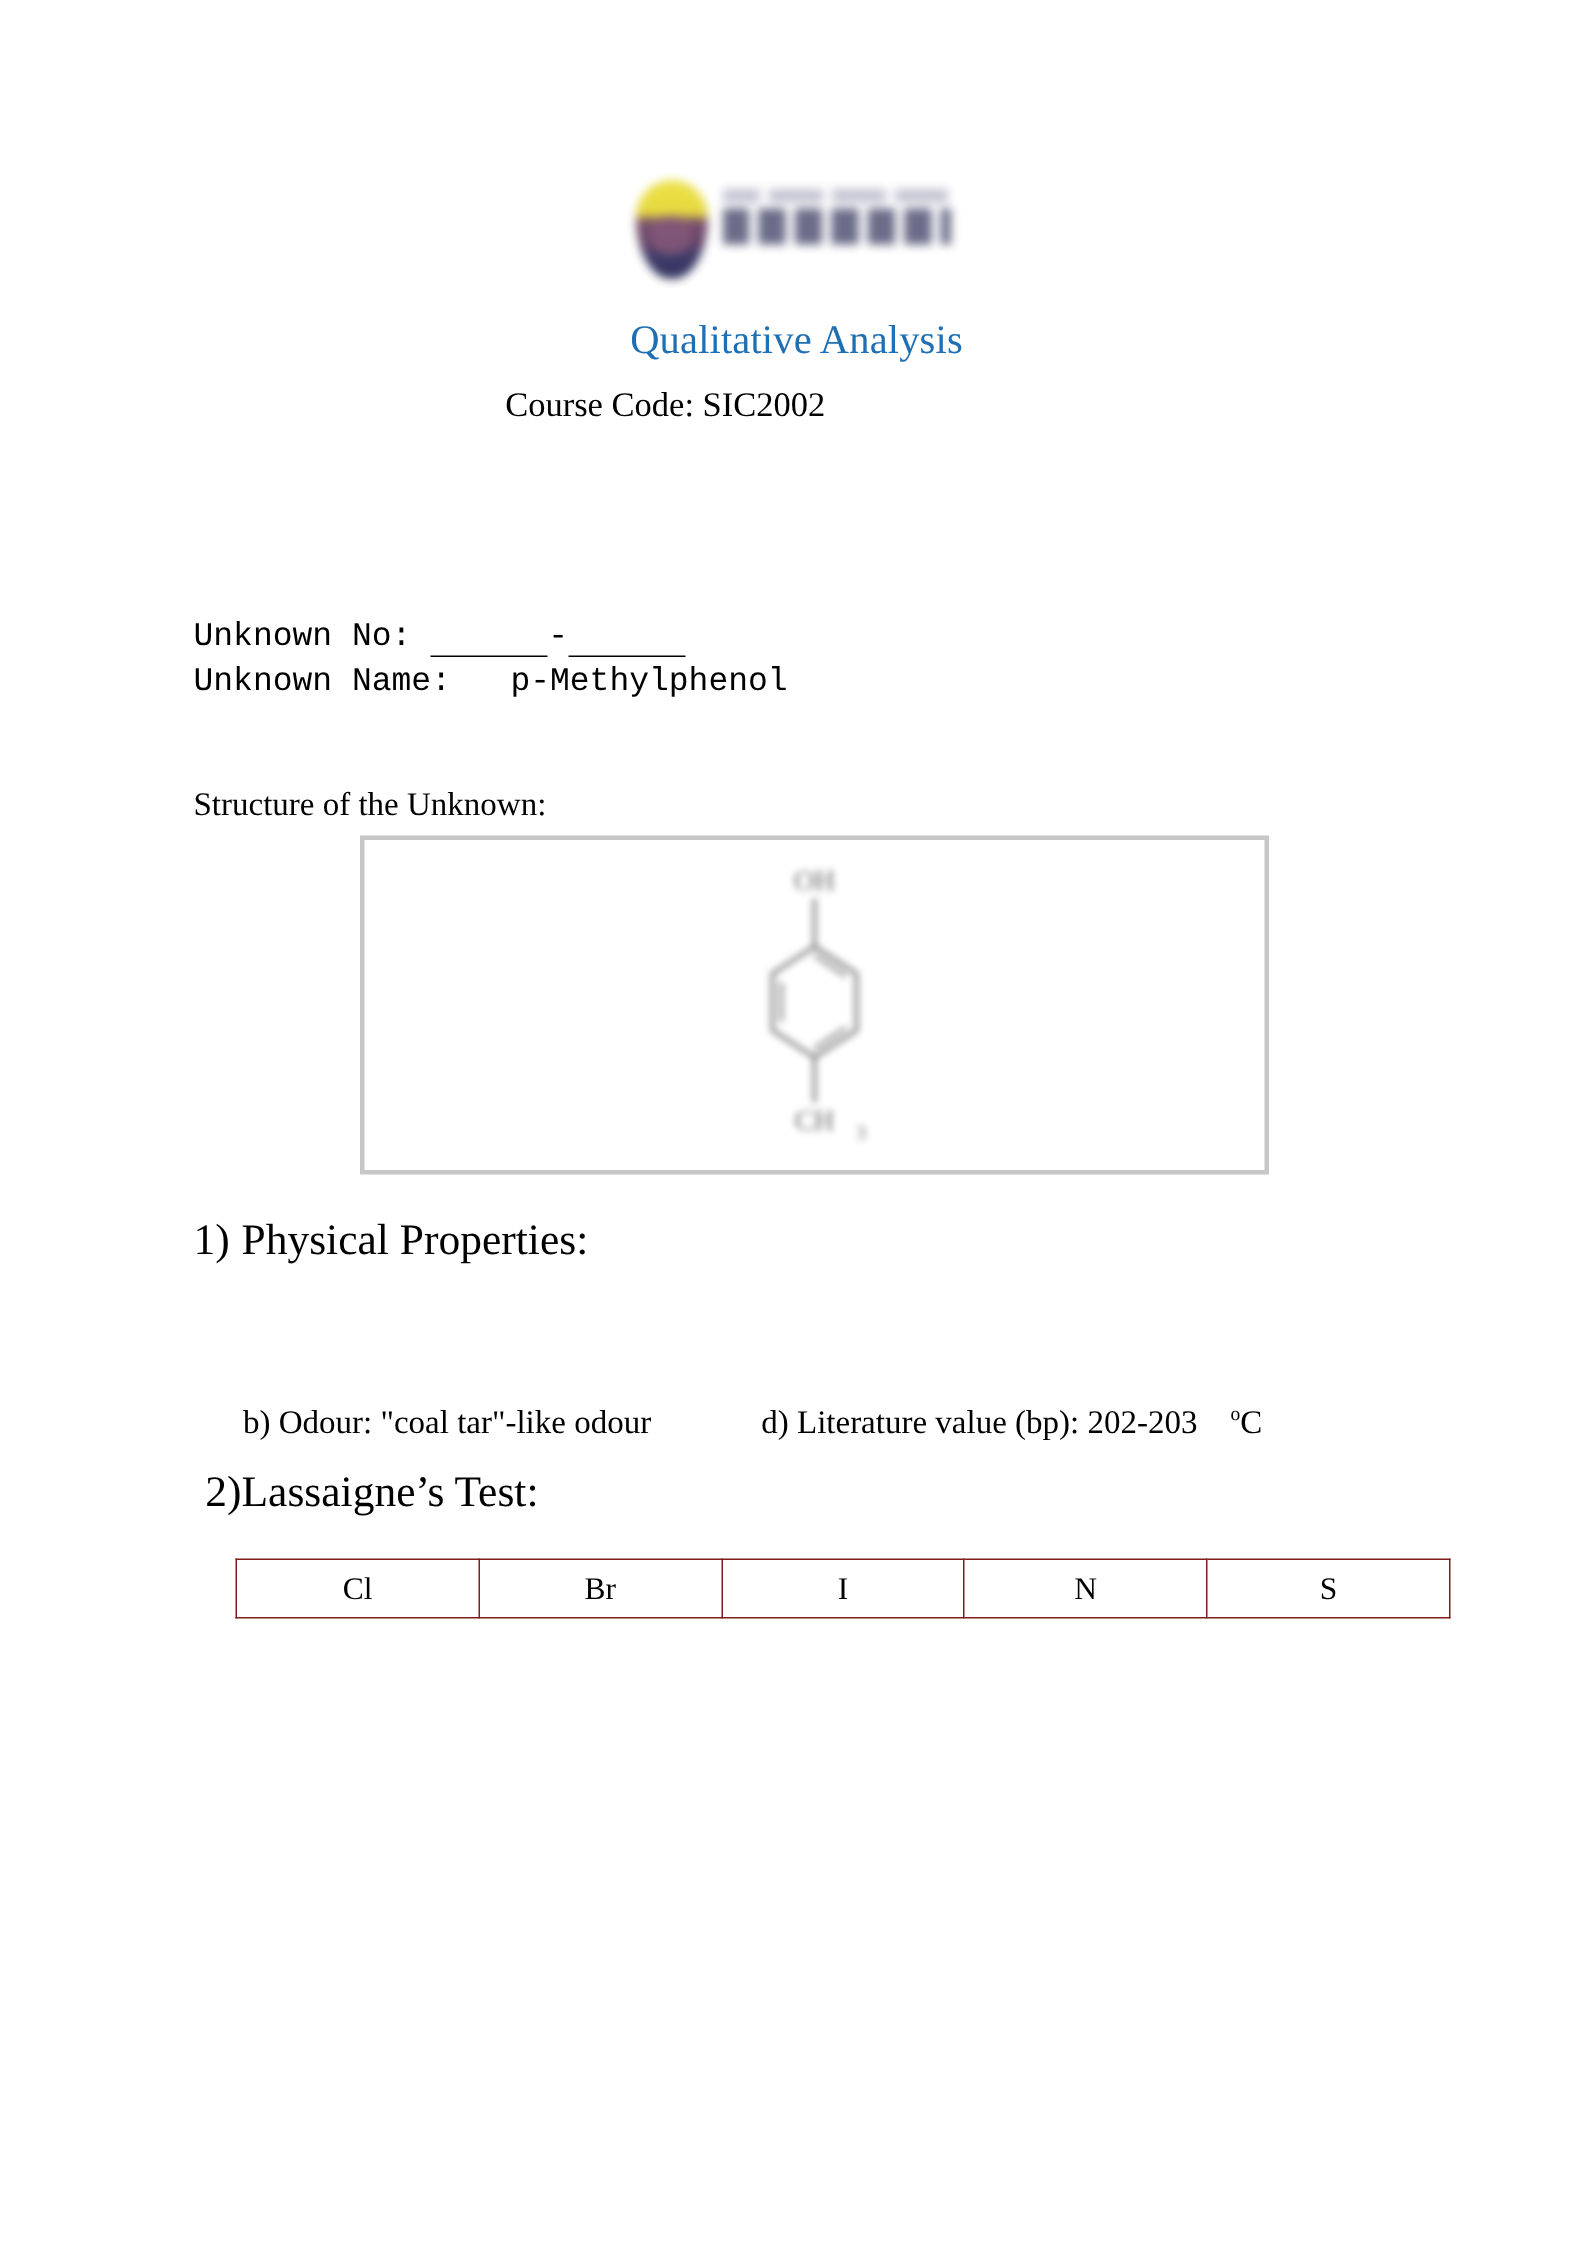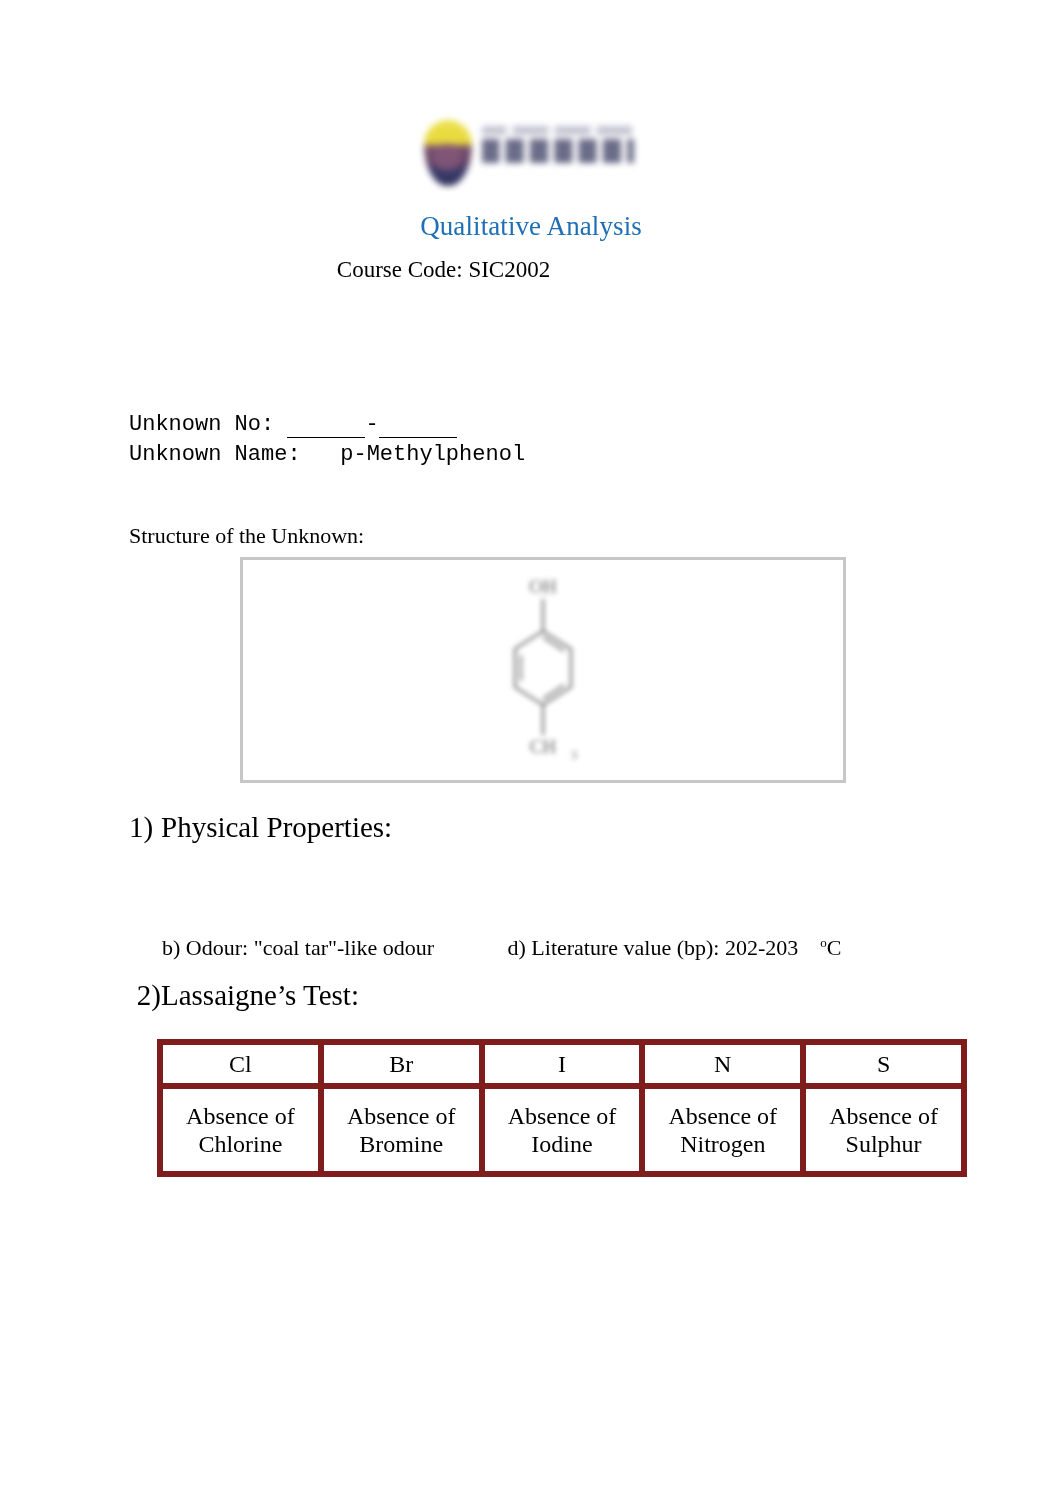--- a/index.html
+++ b/index.html
@@ -205,23 +205,23 @@
   
   .lassaigne-table {
     position: absolute;
     left: 157px;
     top: 1039px;
     width: 810px;
     border-collapse: collapse;
     table-layout: fixed;
   }
   .lassaigne-table td {
-    border: 6px solid #7f1d1d;
+    border: 1px solid #7f1d1d;
     text-align: center;
-    font-size: 24px;
+    font-size: 21px;
     line-height: 28px;
     padding: 4px 6px;
     vertical-align: middle;
     background: #ffffff;
   }
   .lassaigne-table tr.head td { height: 30px; }
   .lassaigne-table tr.result td { height: 76px; }
   .lassaigne-table tr.concl td { height: 74px; }
 </style>
 </head>
@@ -299,23 +299,16 @@
 
   <table class="lassaigne-table">
     <tbody>
       <tr class="head">
         <td>Cl</td>
         <td>Br</td>
         <td>I</td>
         <td>N</td>
         <td>S</td>
       </tr>
-      <tr class="concl">
-        <td>Absence of Chlorine</td>
-        <td>Absence of Bromine</td>
-        <td>Absence of Iodine</td>
-        <td>Absence of Nitrogen</td>
-        <td>Absence of Sulphur</td>
-      </tr>
     </tbody>
   </table>
 
 </div>
 
 </body></html>

